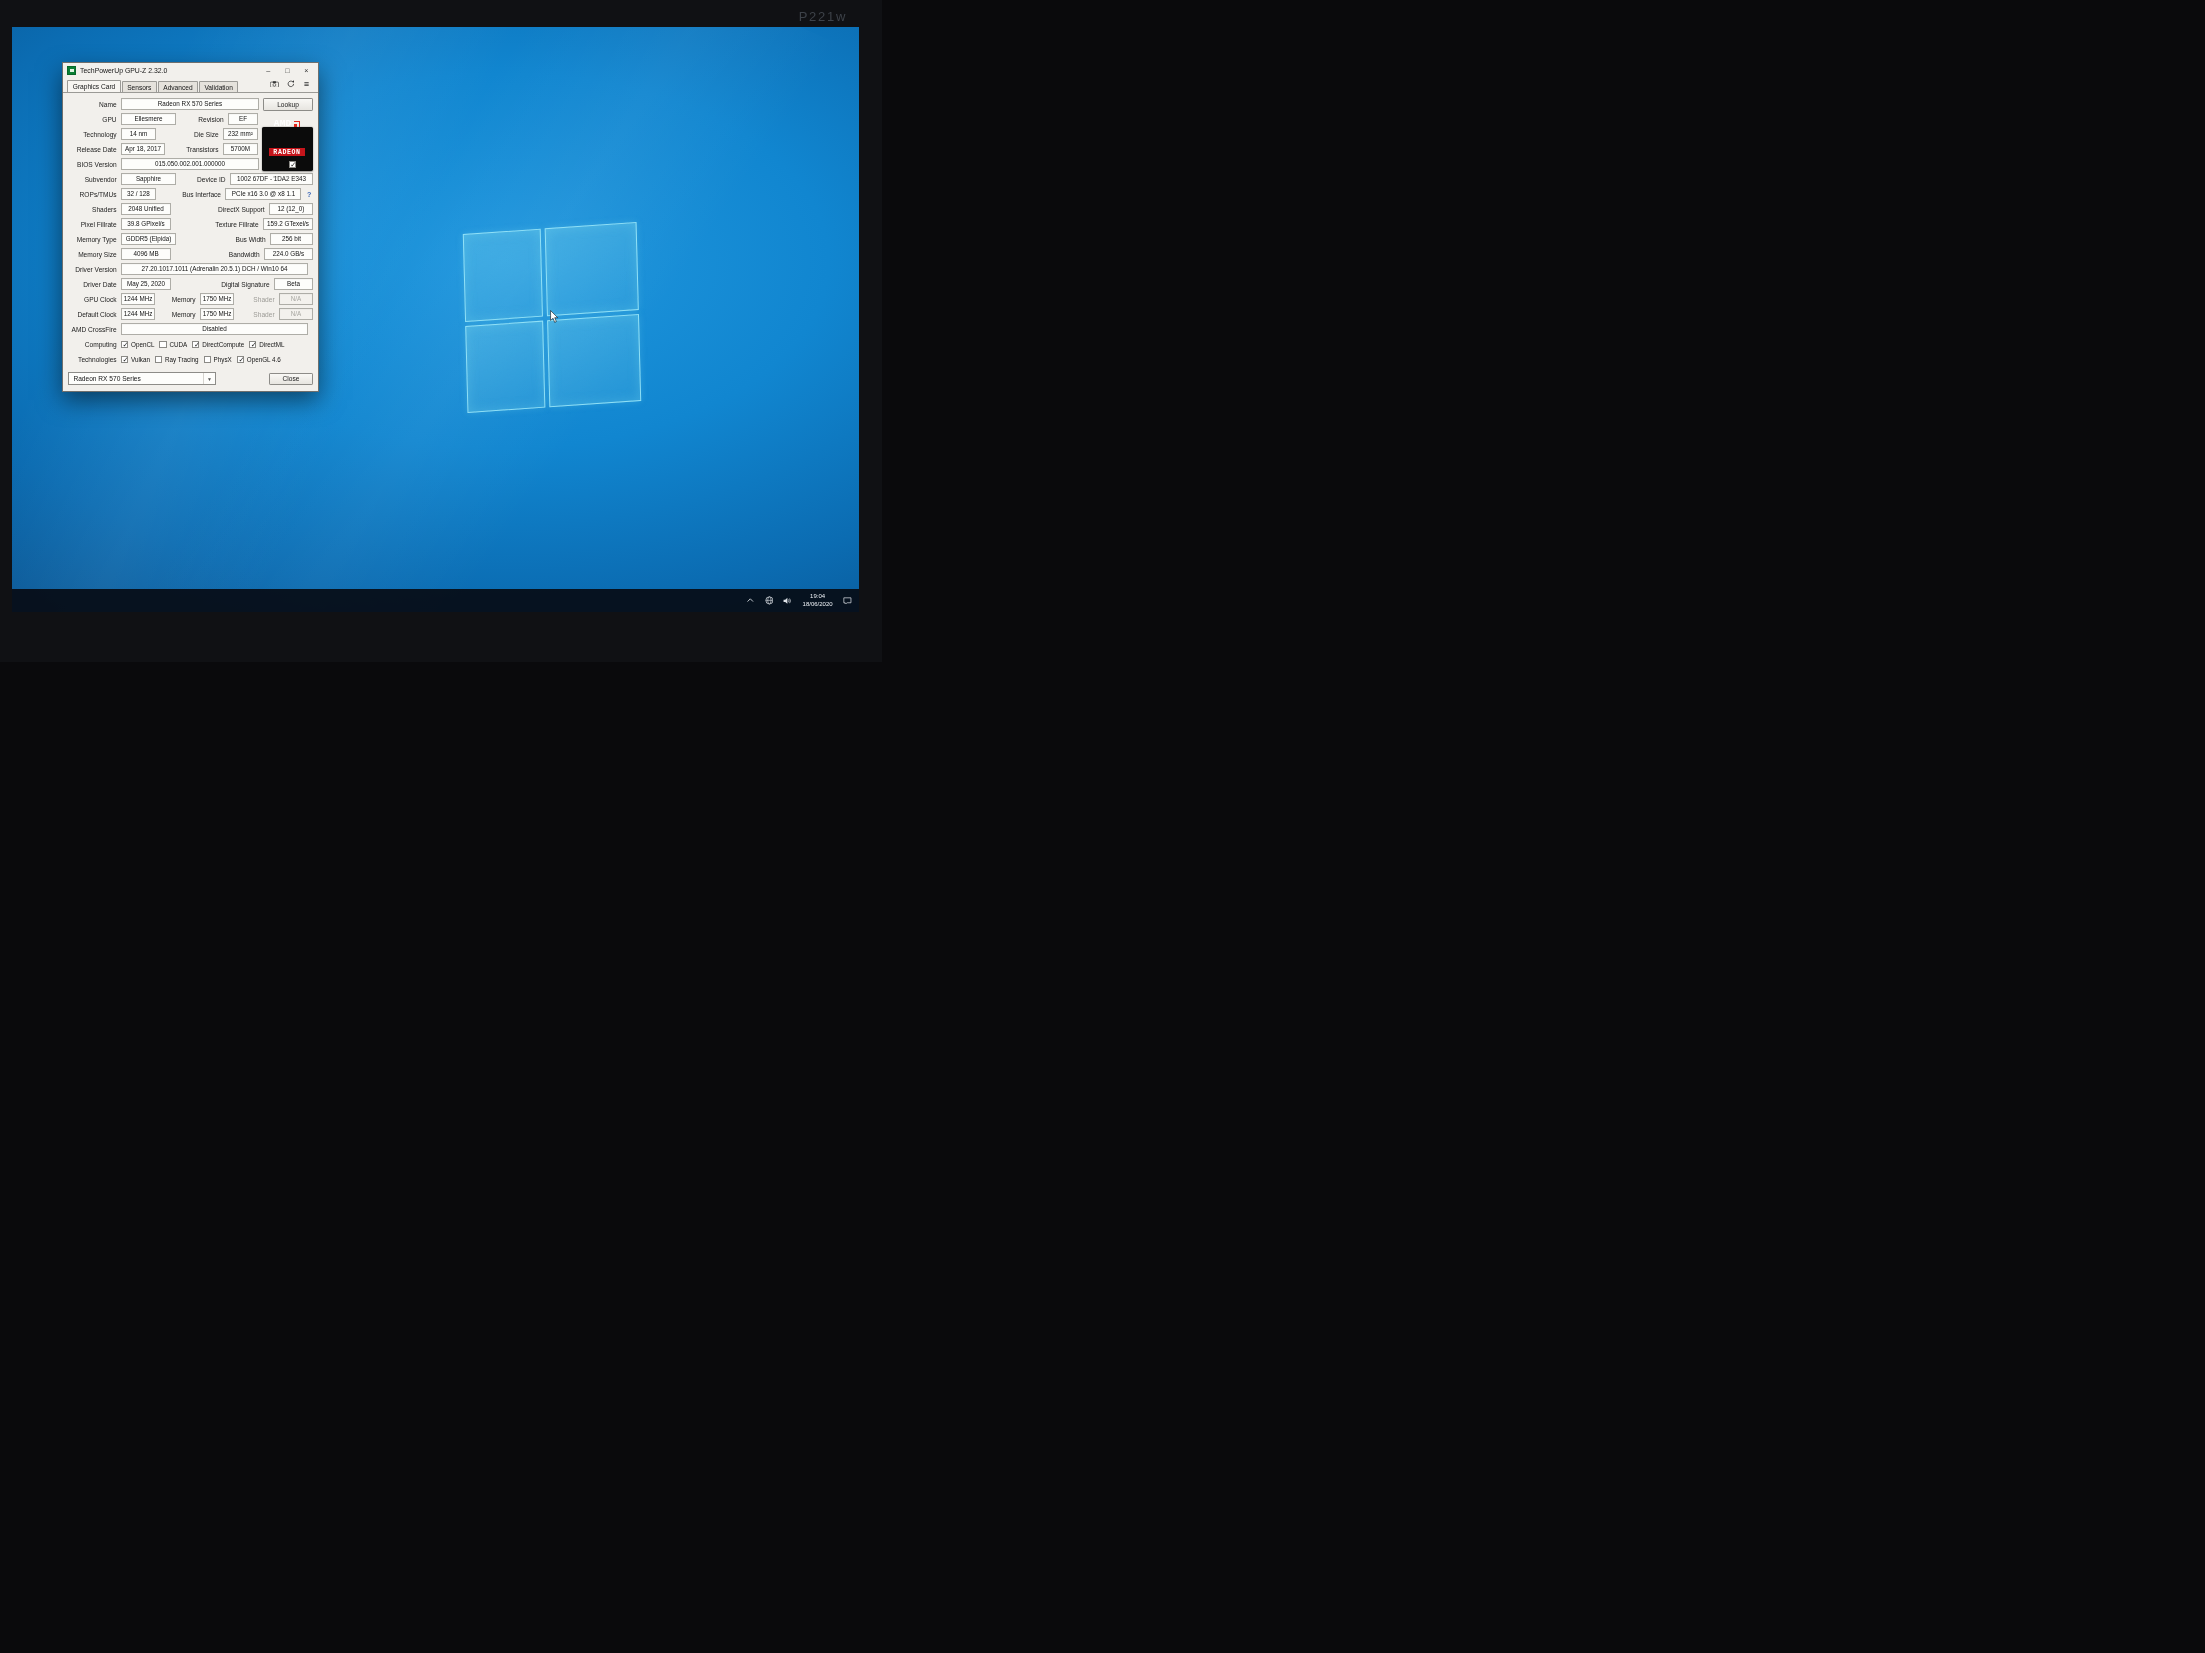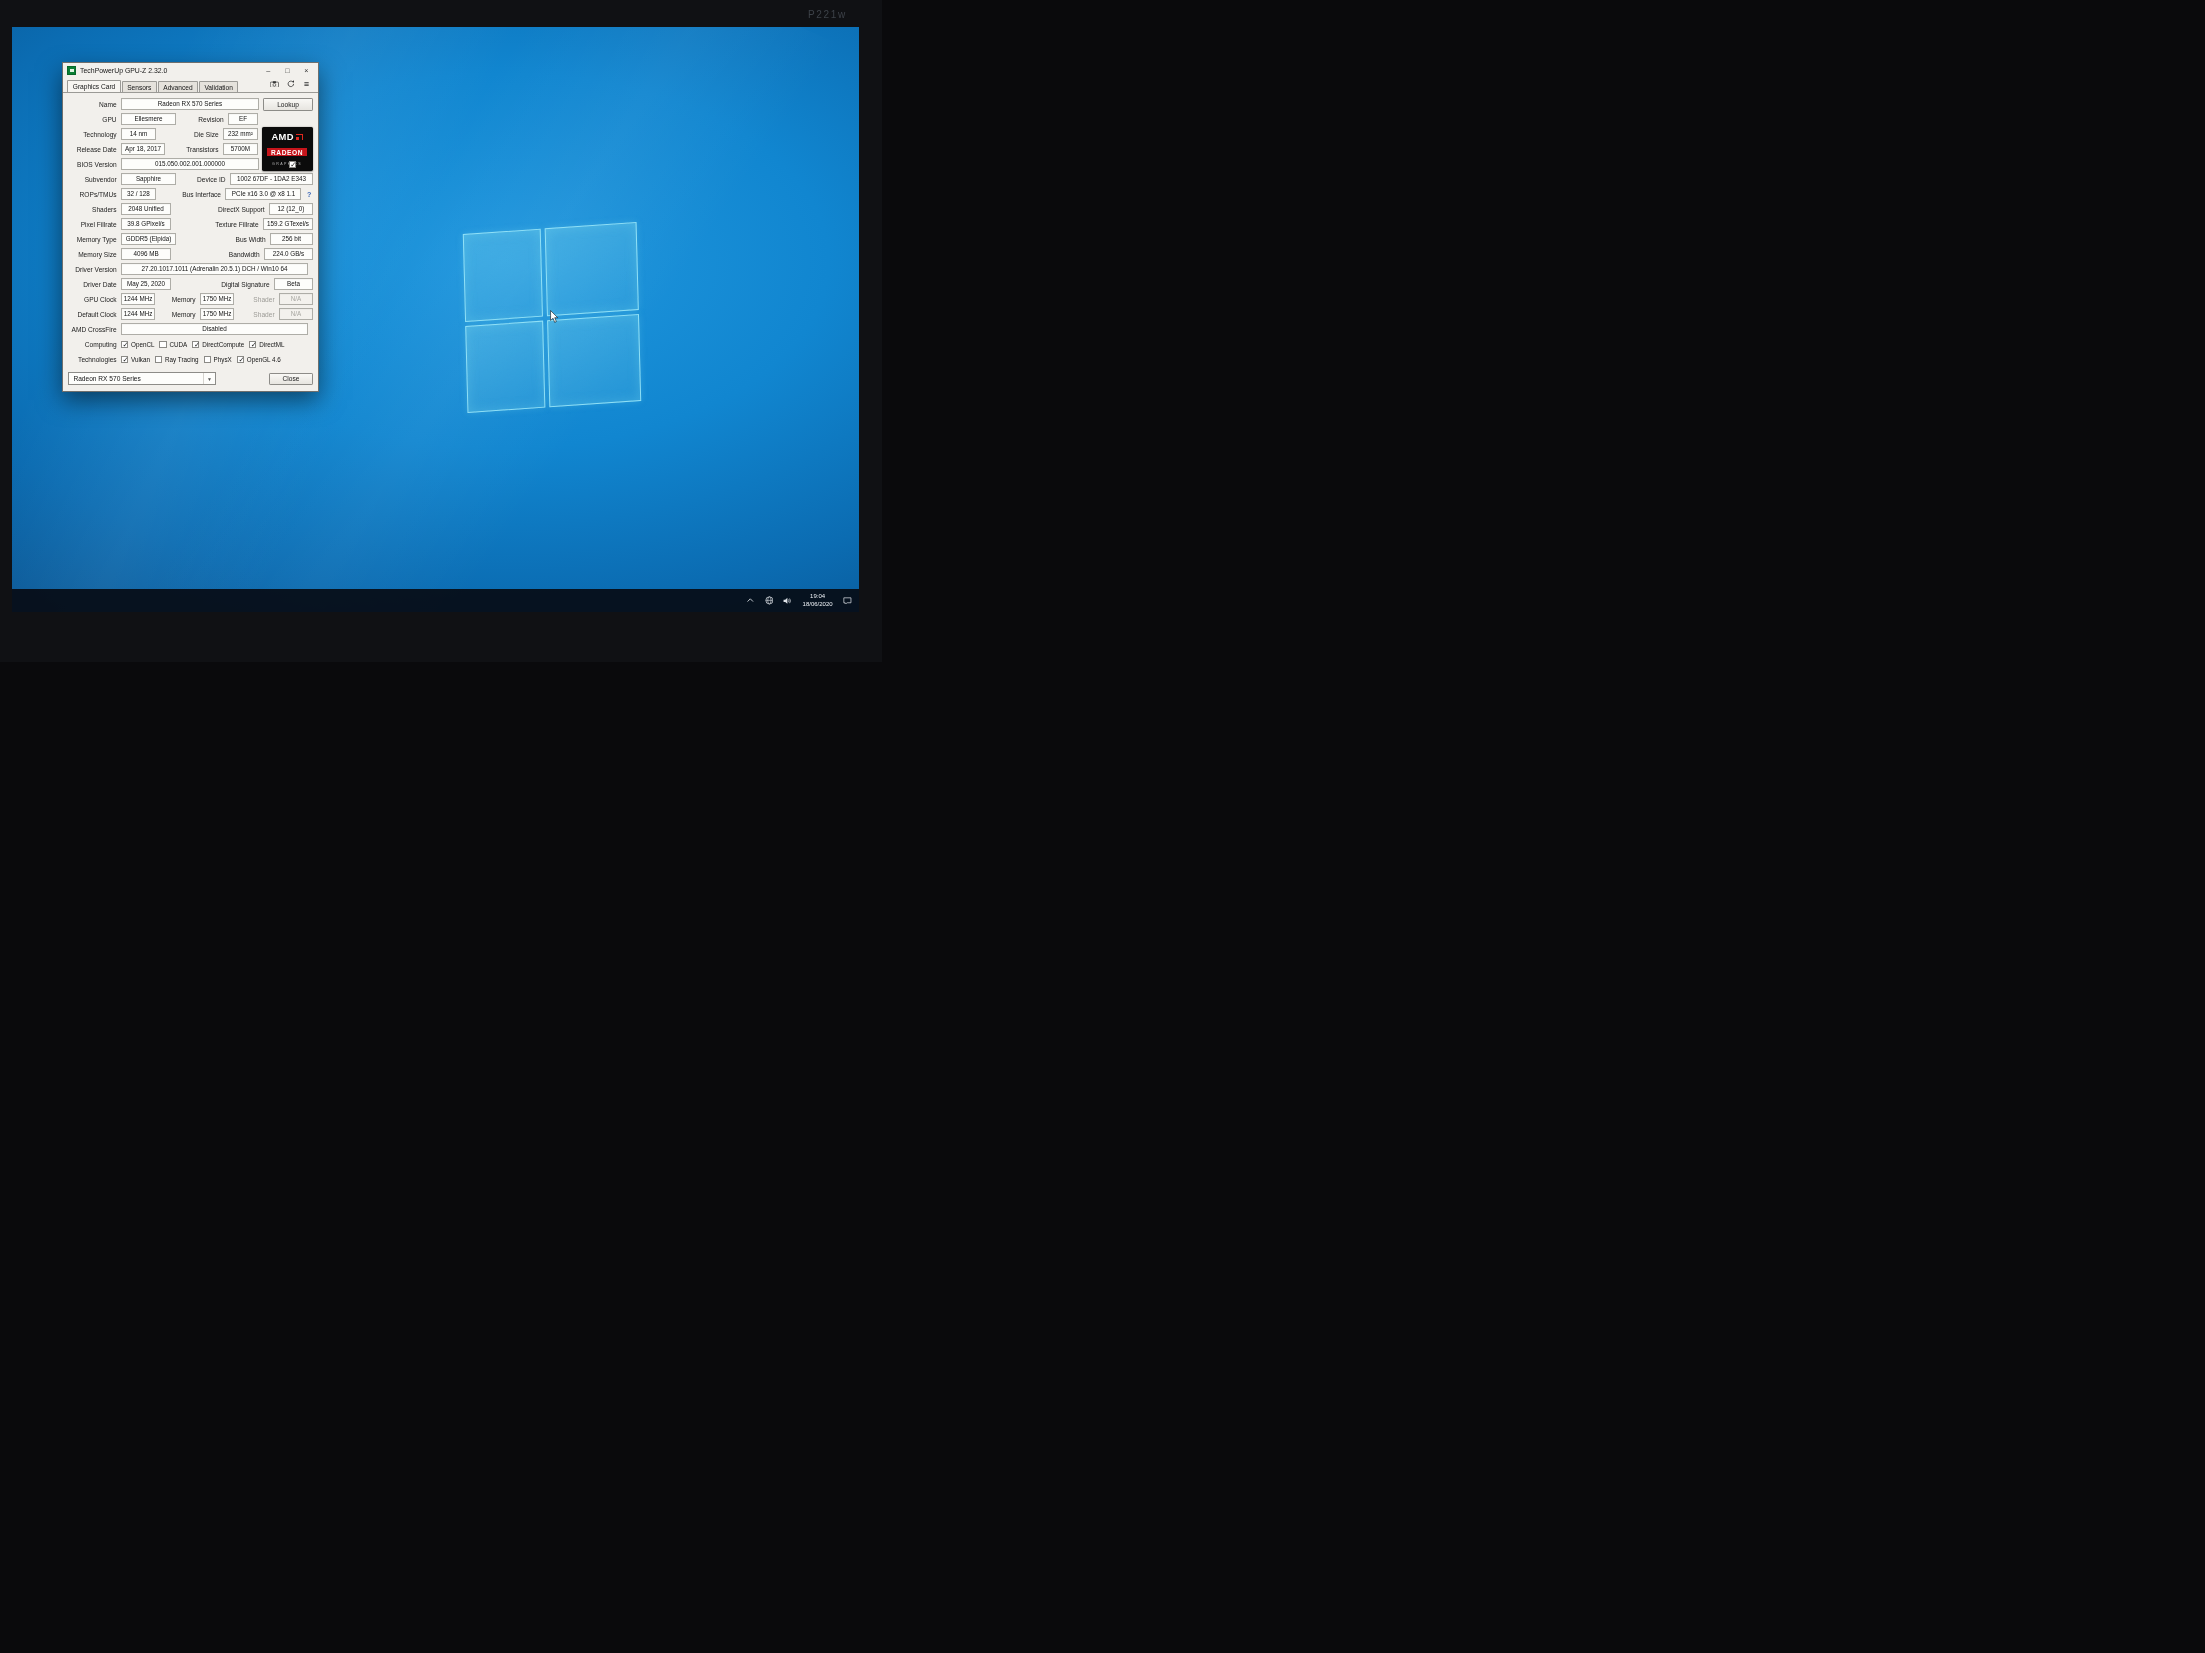--- a/index.html
+++ b/index.html
@@ -1,20 +1,20 @@
 <!DOCTYPE html>
 <html style="font-size:8.8px"><head>
 <meta charset="utf-8">
 <style>
   * { box-sizing: border-box; }
   body { margin:0; background:#0a0a0c; font-family:"Liberation Sans", sans-serif; }
 
   
   .monitor { position:relative; width:882px; height:662px; background:#101114; overflow:hidden; }
-  .bezel-brand { position:absolute; top:8.8px; right:35px; color:#3d4249; font-size:10px; letter-spacing:1.7px;text-align:center; }
+  .bezel-brand { position:absolute; top:8.8px; right:35px; color:#3d4249; font-size:13px; letter-spacing:1.7px;text-align:center; }
 
   
   .screen { position:absolute; left:12px; top:26.5px; right:23px; bottom:50px; overflow:hidden;
     background:
       radial-gradient(120% 100% at 58% 40%, #2097de 0%, #1186d0 32%, #0b6cb2 58%, #085390 80%, #063e72 100%);
   }
   .ray { position:absolute; pointer-events:none; }
   .ray1 { left:-10%; top:-30%; width:70%; height:160%;
     background:linear-gradient(100deg, transparent 30%, rgba(255,255,255,0.06) 50%, transparent 70%);
     transform:rotate(14deg); }
@@ -83,22 +83,22 @@
   .help { margin-left:3.9px; font-size:7.2px; font-weight:bold; color:#3a66b8; width:7.7px; text-align:center; }
 
   .share-btn { margin-left:auto; width:13.2px; height:11.6px; display:flex; align-items:center; justify-content:center; }
 
   .cb { display:flex; align-items:center; gap:2.8px; font-size:6.3px; margin-right:5px; white-space:nowrap; }
   .cbbox { width:7.2px; height:7.2px; border:0.6px solid #8b8a86; background:#fff; position:relative; flex:none; }
   .cb.checked .cbbox::after { content:"✓"; position:absolute; left:0.6px; top:-1.7px; font-size:7.2px; color:#1d1d1d; }
 
   
   .amdlogo { position:absolute; right:5.5px; top:34px; width:51px; height:44px; background:#0b0b0b;
-    border-radius:1.7px; display:flex; flex-direction:column; align-items:center; justify-content:center; gap:6px;
-    box-shadow:0 0.6px 1.7px rgba(0,0,0,0.4); }
+    border-radius:1.7px; display:flex; flex-direction:column; align-items:center; justify-content:center; gap:19px;
+    box-shadow:0 0.6px 1.7px rgba(0,0,0,0.4);font-family:Liberation Mono, monospace; }
   .amd-row1 { display:flex; align-items:center; gap:2.2px; }
   .amd-txt { color:#fff; font-weight:bold; font-size:9.4px; letter-spacing:0.3px; }
   .amd-mark { width:6.6px; height:6.6px; position:relative; }
   .amd-mark::before { content:""; position:absolute; inset:0; border:1.1px solid #e0281e; border-left:none; border-bottom:none; }
   .amd-mark::after { content:""; position:absolute; left:0; bottom:0; width:3.3px; height:3.3px; background:#e0281e; }
   .radeon { background:#c6151b; color:#fff; font-weight:bold; font-size:6.6px; letter-spacing:0.6px; padding:0.6px 3.9px; }
   .graphics { color:#b9b9b9; font-size:3.6px; letter-spacing:1.4px; }
 
   .footer { display:flex; align-items:center; padding:3.3px 5px 5.5px 5px; }
   .combo { width:148px; height:13.2px; border:0.6px solid #8d8c88; background:#fdfdfb; display:flex;

